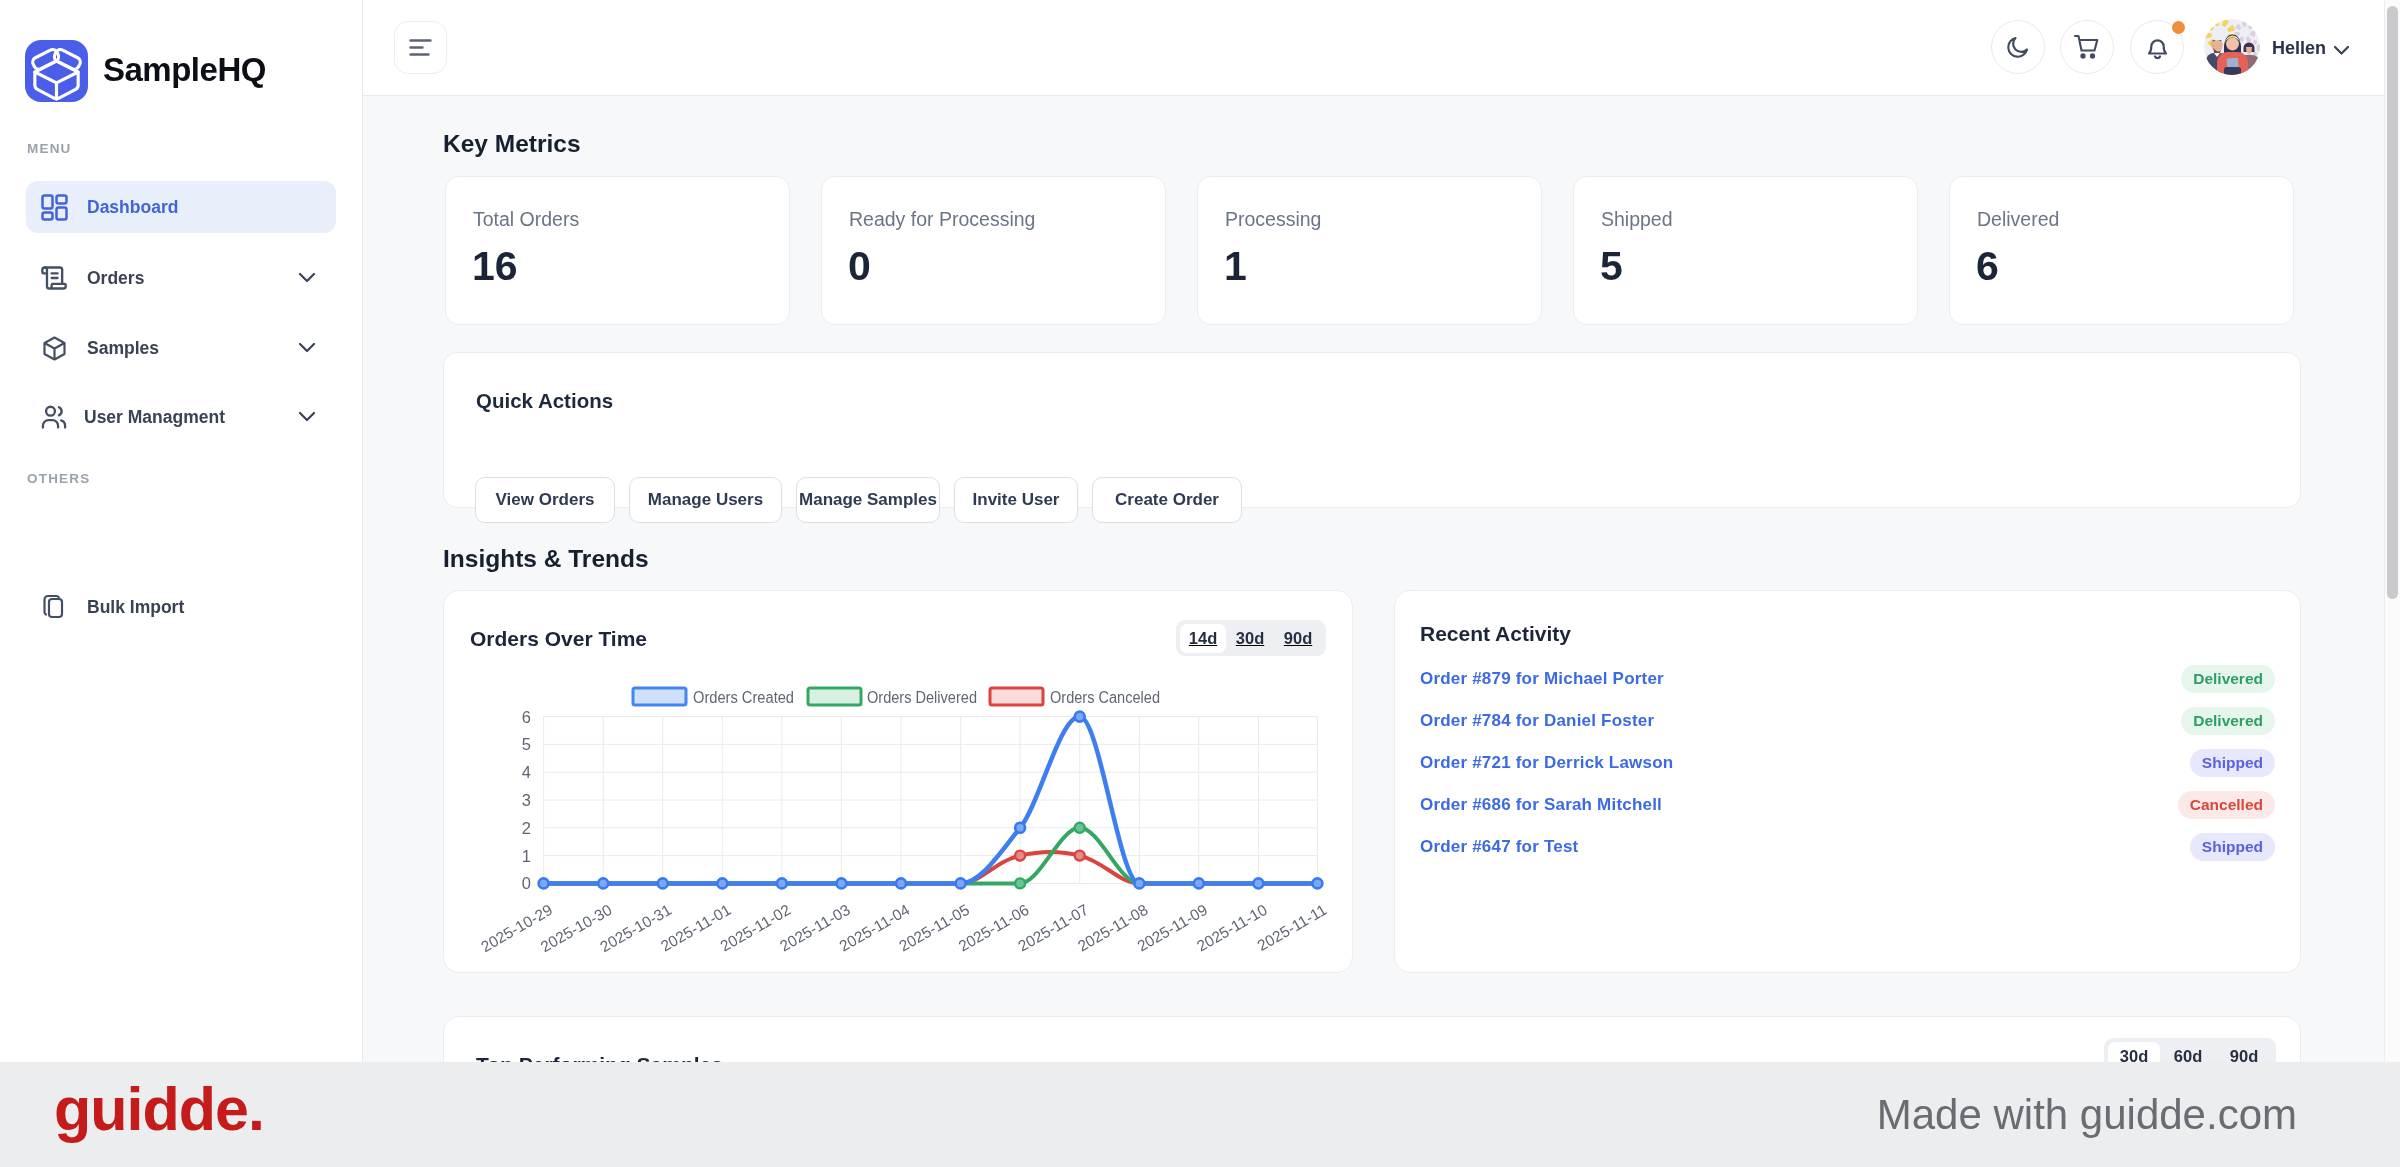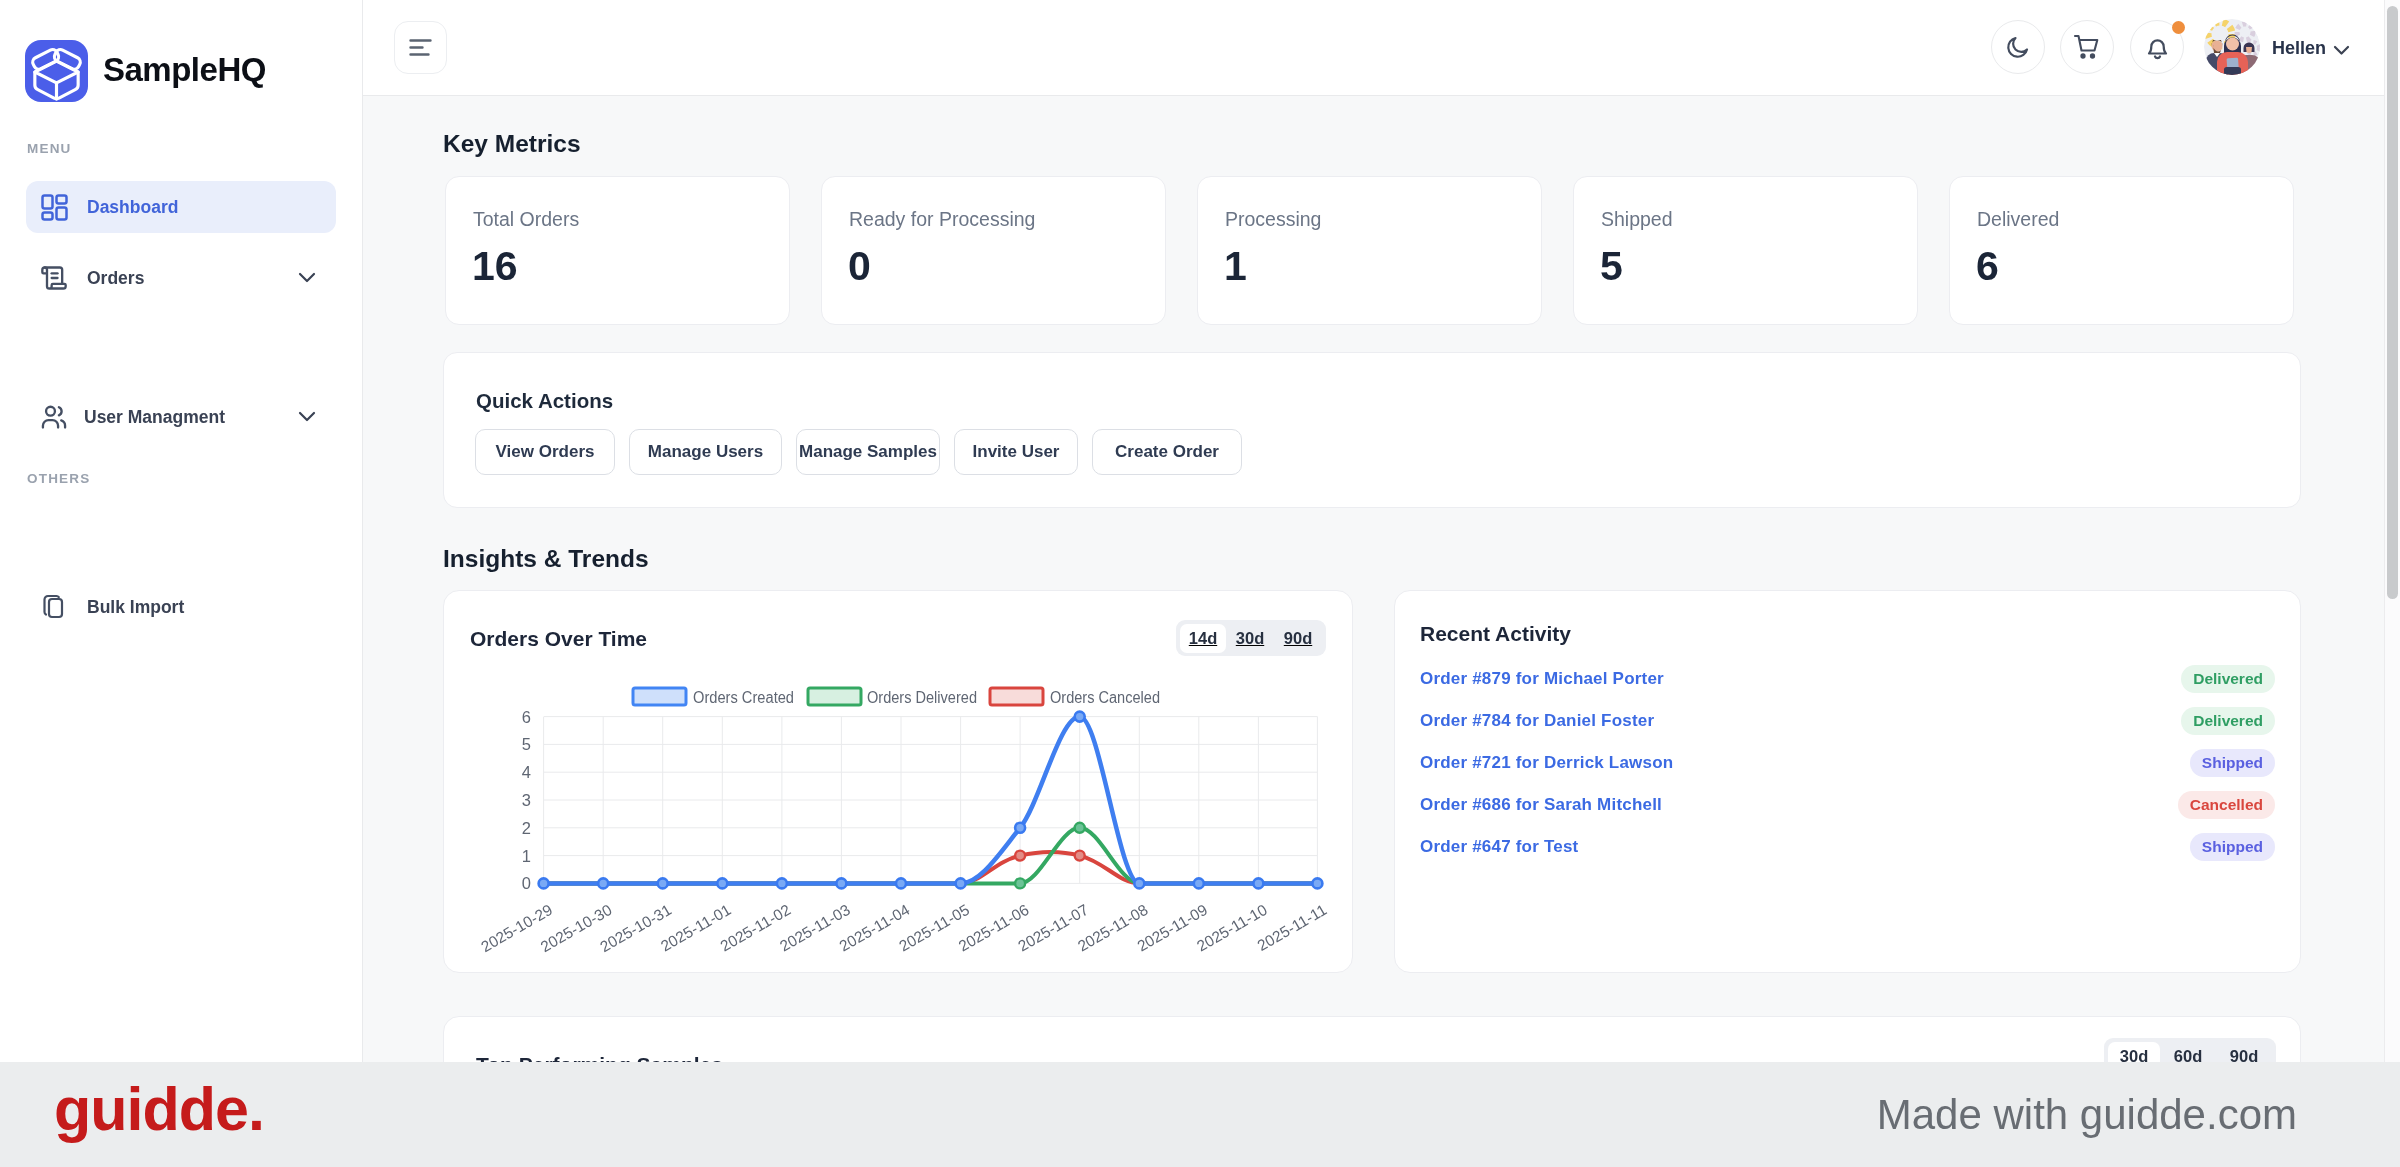--- a/index.html
+++ b/index.html
@@ -90,20 +90,32 @@
           <path d="M19 17V5a2 2 0 0 0-2-2H4"></path>
         <path d="M8 21h12a2 2 0 0 0 2-2v-1a1 1 0 0 0-1-1H11a1 1 0 0 0-1 1v1a2 2 0 1 1-4 0V5a2 2 0 1 0-4 0v2a1 1 0 0 0 1 1h3"></path>
       </svg>
     </span>
     <span class="tx">Orders</span>
     <span class="ch"><svg width="18" height="11" viewBox="0 0 18 11" fill="none" stroke="#3a4254" stroke-width="2.2" stroke-linecap="round" stroke-linejoin="round">
           <path d="M2 2 L9 9 L16 2"></path>
         </svg></span>
   </div>
 
+  <div class="mi" style="top:322px;">
+    <span class="ic">
+      <svg width="27" height="27" viewBox="0 0 27 27" fill="none" stroke="#454f63" stroke-width="2.2" stroke-linejoin="round">
+        <path d="M13.5 2.5 L23.5 8 V19 L13.5 24.5 L3.5 19 V8 Z"></path>
+        <path d="M3.5 8 L13.5 13.5 L23.5 8 M13.5 13.5 V24.5"></path>
+      </svg>
+    </span>
+    <span class="tx">Samples</span>
+    <span class="ch"><svg width="18" height="11" viewBox="0 0 18 11" fill="none" stroke="#3a4254" stroke-width="2.2" stroke-linecap="round" stroke-linejoin="round">
+          <path d="M2 2 L9 9 L16 2"></path>
+        </svg></span>
+  </div>
 
   <div class="mi" style="top:391px;">
     <span class="ic">
       <svg width="28" height="28" viewBox="0 0 24 24" fill="none" stroke="#454f63" stroke-width="2" stroke-linecap="round" stroke-linejoin="round">
         <circle cx="9" cy="7" r="3.8"></circle>
         <path d="M2.5 21 v-1.5 a4.8 4.8 0 0 1 4.8 -4.8 h3.4 a4.8 4.8 0 0 1 4.8 4.8 V21"></path>
         <path d="M16.2 3.6 a3.8 3.8 0 0 1 0 7"></path>
         <path d="M21.5 21 v-1.5 a4.8 4.8 0 0 0 -3.3 -4.6"></path>
       </svg>
     </span>
@@ -205,21 +217,21 @@
 </div>
 <div class="card" style="left:1949px; top:176px; width:345px; height:149px;">
   <div class="metric-label">Delivered</div>
     <div class="metric-num">6</div>
 </div>
 
 <div class="card" style="left:443px; top:352px; width:1858px; height:156px;">
   <div style="position:absolute; left:32px; top:36px; font-size:20.5px; font-weight:700; color:#1e2a3b;">Quick Actions</div>
   <div style="position:absolute; left:31px; top:76px; white-space:nowrap; font-size:0;">
     <span class="qa-btn" style="width:140px;">View Orders</span>
-    <span class="qa-btn" style="width:153px;">Manage Users</span>
+    <span class="qa-btn" style="width:153px;margin-top:48px;">Manage Users</span>
     <span class="qa-btn" style="width:144px;">Manage Samples</span>
     <span class="qa-btn" style="width:124px;">Invite User</span>
     <span class="qa-btn" style="width:150px;">Create Order</span>
   </div>
 </div>
 
 <div class="h-section" style="top:545px;">Insights &amp; Trends</div>
 
 <div class="card" style="left:443px; top:590px; width:910px; height:383px; border-radius:16px;">
   <div style="position:absolute; left:26px; top:36px; font-size:21px; font-weight:700; color:#1d2639;">Orders Over Time</div>

